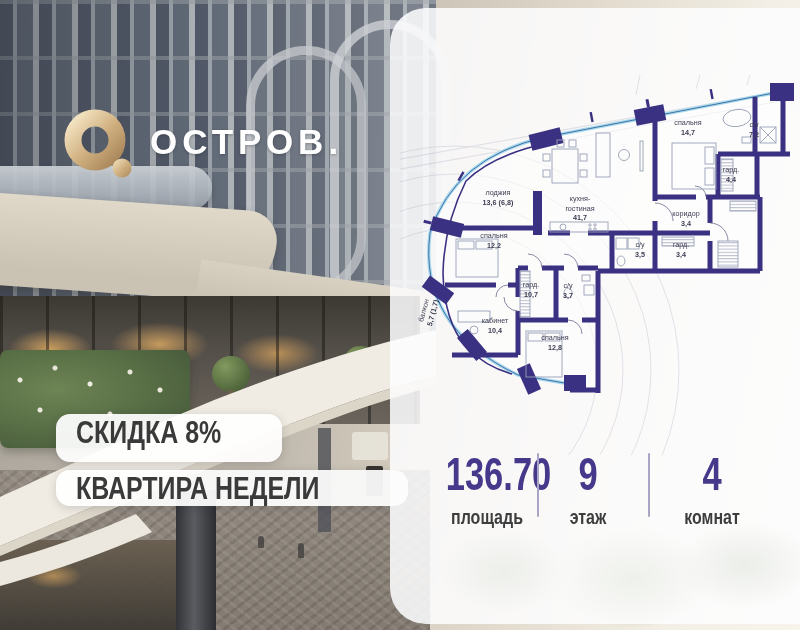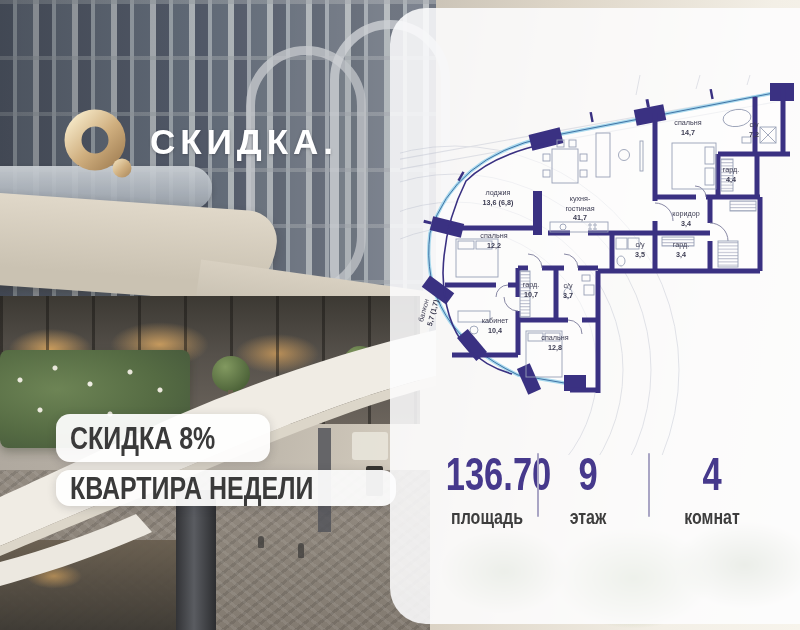--- a/index.html
+++ b/index.html
@@ -74,21 +74,21 @@
       radial-gradient(ellipse 110px 70px at 55% 60%,#8aa06c 0%,rgba(138,160,108,0) 72%),
       radial-gradient(ellipse 100px 62px at 85% 50%,#75895c 0%,rgba(117,137,92,0) 70%);}
 
   
   .logo{left:58px;top:104px;width:320px;height:80px;}
   .brand-text{position:absolute;left:92px;top:18px;color:#ffffff;font-size:35px;font-weight:700;
     letter-spacing:5px;white-space:nowrap;text-shadow:0 1px 3px rgba(40,40,50,.35);}
 
   
   .badge{position:absolute;background:rgba(255,255,255,.93);border-radius:14px;
-    display:flex;align-items:center;padding:0 14px;box-shadow:0 2px 10px rgba(40,40,50,.18);}
+    display:flex;padding:0 20px;box-shadow:0 2px 10px rgba(40,40,50,.18);}
   .badge1{left:56px;top:414px;height:48px;}
   .badge2{left:56px;top:470px;height:36px;}
   .badge span{display:inline-block;transform:scaleX(.78);transform-origin:left center;
     font-weight:700;color:#3a3a3a;font-size:32px;letter-spacing:0;white-space:nowrap;}
 
   
   .panel{left:390px;top:8px;width:410px;height:616px;border-radius:36px 0 0 36px;
     background:rgba(253,253,254,.87);}
   .plan-svg{position:absolute;left:10px;top:67px;}
   .stats{position:absolute;left:0;top:437px;width:410px;height:100px;}
@@ -145,21 +145,21 @@
       <defs>
         <linearGradient id="gold" x1="0" y1="0" x2="1" y2="1">
           <stop offset="0" stop-color="#f4e6c4"></stop>
             <stop offset=".55" stop-color="#cfae7e"></stop>
             <stop offset="1" stop-color="#a8865a"></stop>
         </linearGradient>
       </defs>
       <circle cx="37" cy="36" r="22" fill="none" stroke="url(#gold)" stroke-width="17"></circle>
       <circle cx="64" cy="64" r="9.5" fill="url(#gold)"></circle>
     </svg>
-    <div class="brand-text">СКИДКА.</div>
+    <div class="brand-text">ОСТРОВ.</div>
   </div>
 
   <div class="abs badge badge1">
     <span>СКИДКА 8%</span>
   </div>
   <div class="abs badge badge2">
     <span>КВАРТИРА НЕДЕЛИ</span>
   </div>
 
   <div class="abs panel">

